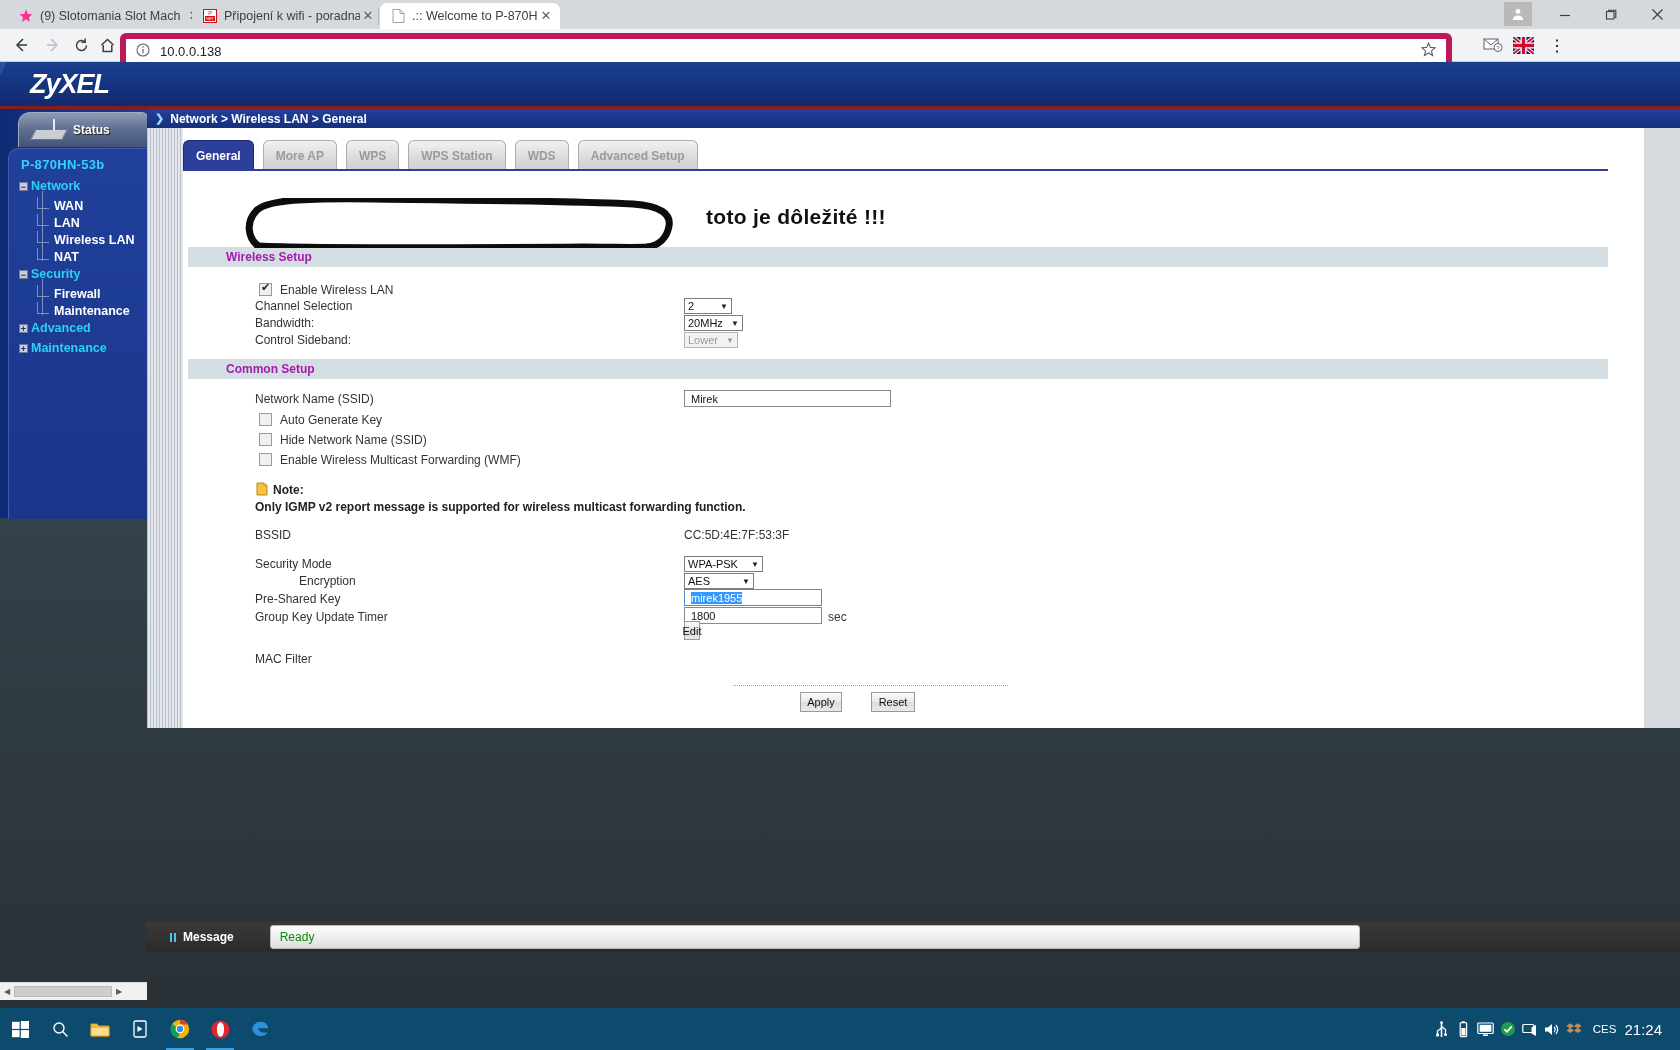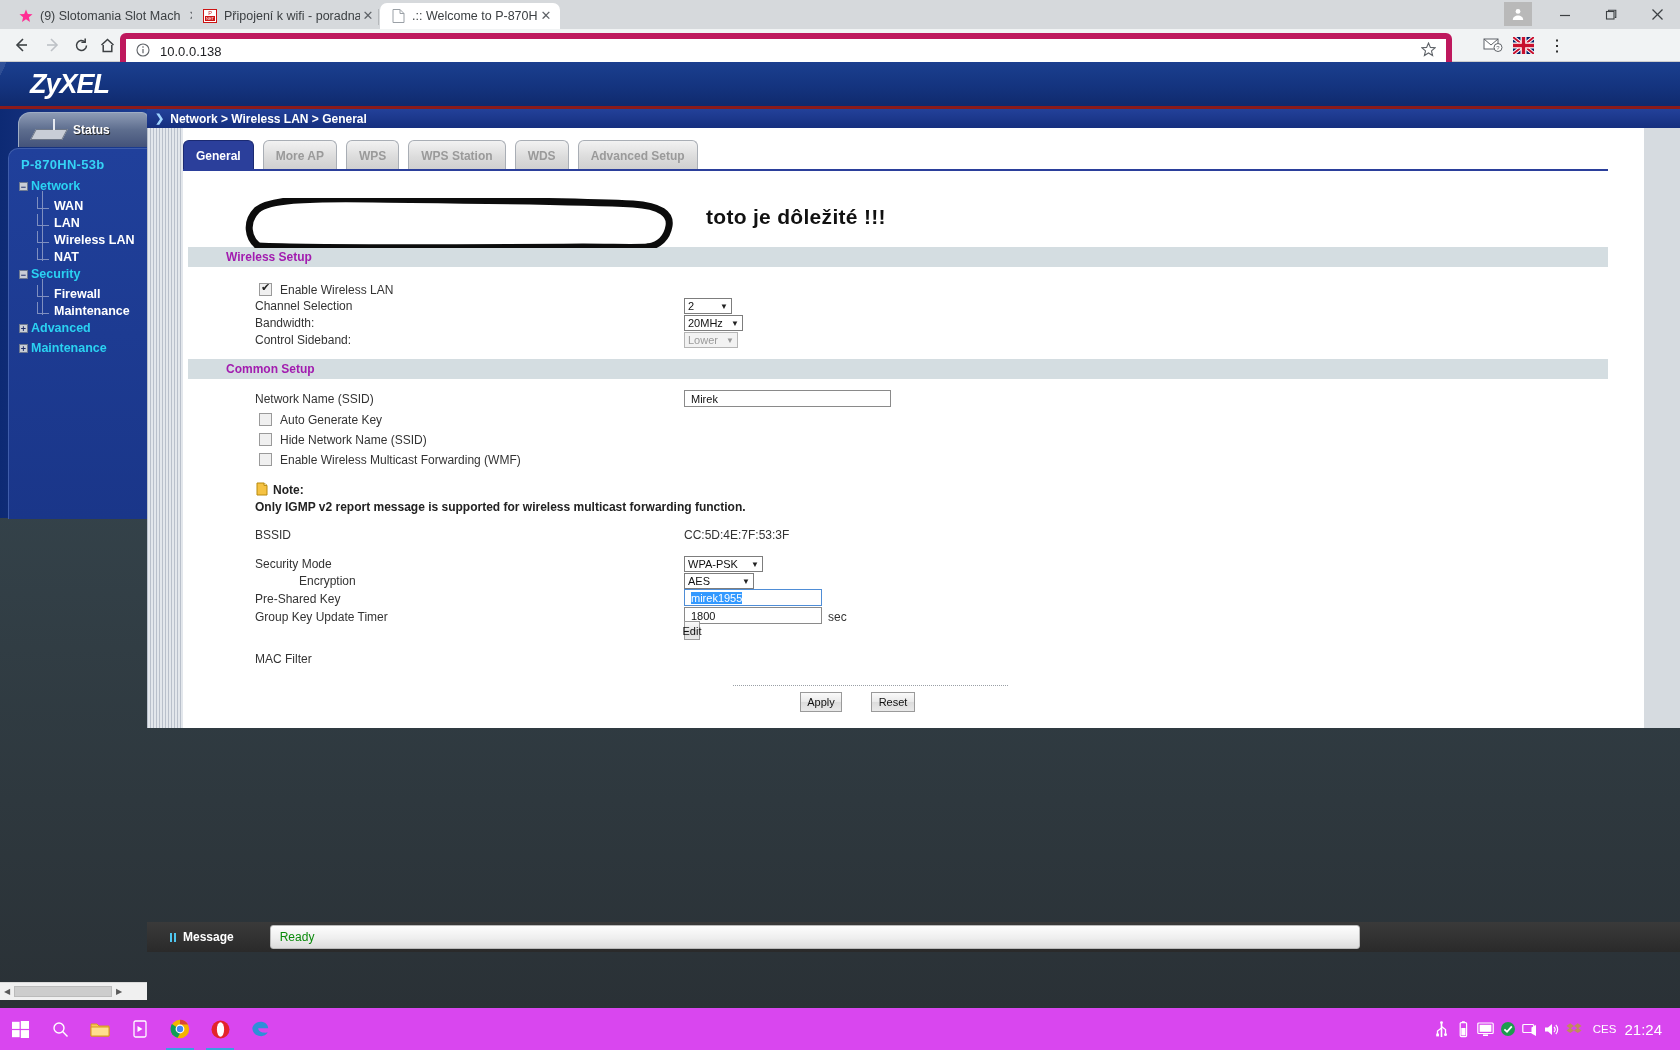--- a/index.html
+++ b/index.html
@@ -137,21 +137,21 @@
   #msg-val{margin-left:9px;font-size:12px;color:#0a8a0a;}
 
   
   #hscroll{position:absolute;left:0;top:920px;width:147px;height:17px;background:#f0f0f0;border-top:1px solid #d9d9d9;
       display:flex;align-items:center;}
   #hs-left{width:14px;text-align:center;font-size:8px;color:#5a5a5a;}
   #hs-thumb{width:98px;height:11px;background:#cdcdcd;border:1px solid #bbb;box-sizing:border-box;}
   #hs-right{width:14px;text-align:center;font-size:8px;color:#5a5a5a;}
 
   
-  #taskbar{position:absolute;left:0;top:1008px;width:1680px;height:42px;background:#d946ef;}
+  #taskbar{position:absolute;left:0;top:1008px;width:1680px;height:42px;background:#0c4a6e;}
   #tb-left{position:absolute;left:0;top:0;height:42px;display:flex;align-items:center;}
   .tbi{width:40px;height:42px;display:flex;align-items:center;justify-content:center;position:relative;}
   .tbi.run:after{content:"";position:absolute;left:6px;bottom:0;width:28px;height:2px;background:#3aa0e0;}
   #tb-right{position:absolute;right:0;top:0;height:42px;display:flex;align-items:center;}
   .tray{width:22px;height:42px;display:flex;align-items:center;justify-content:center;}
   #tb-lang{color:#fff;font-size:11.5px;margin:0 8px;}
   #tb-clock{color:#fff;font-size:15px;margin-right:10px;}
   #tb-show{width:8px;height:42px;}
 </style>
 </head>

